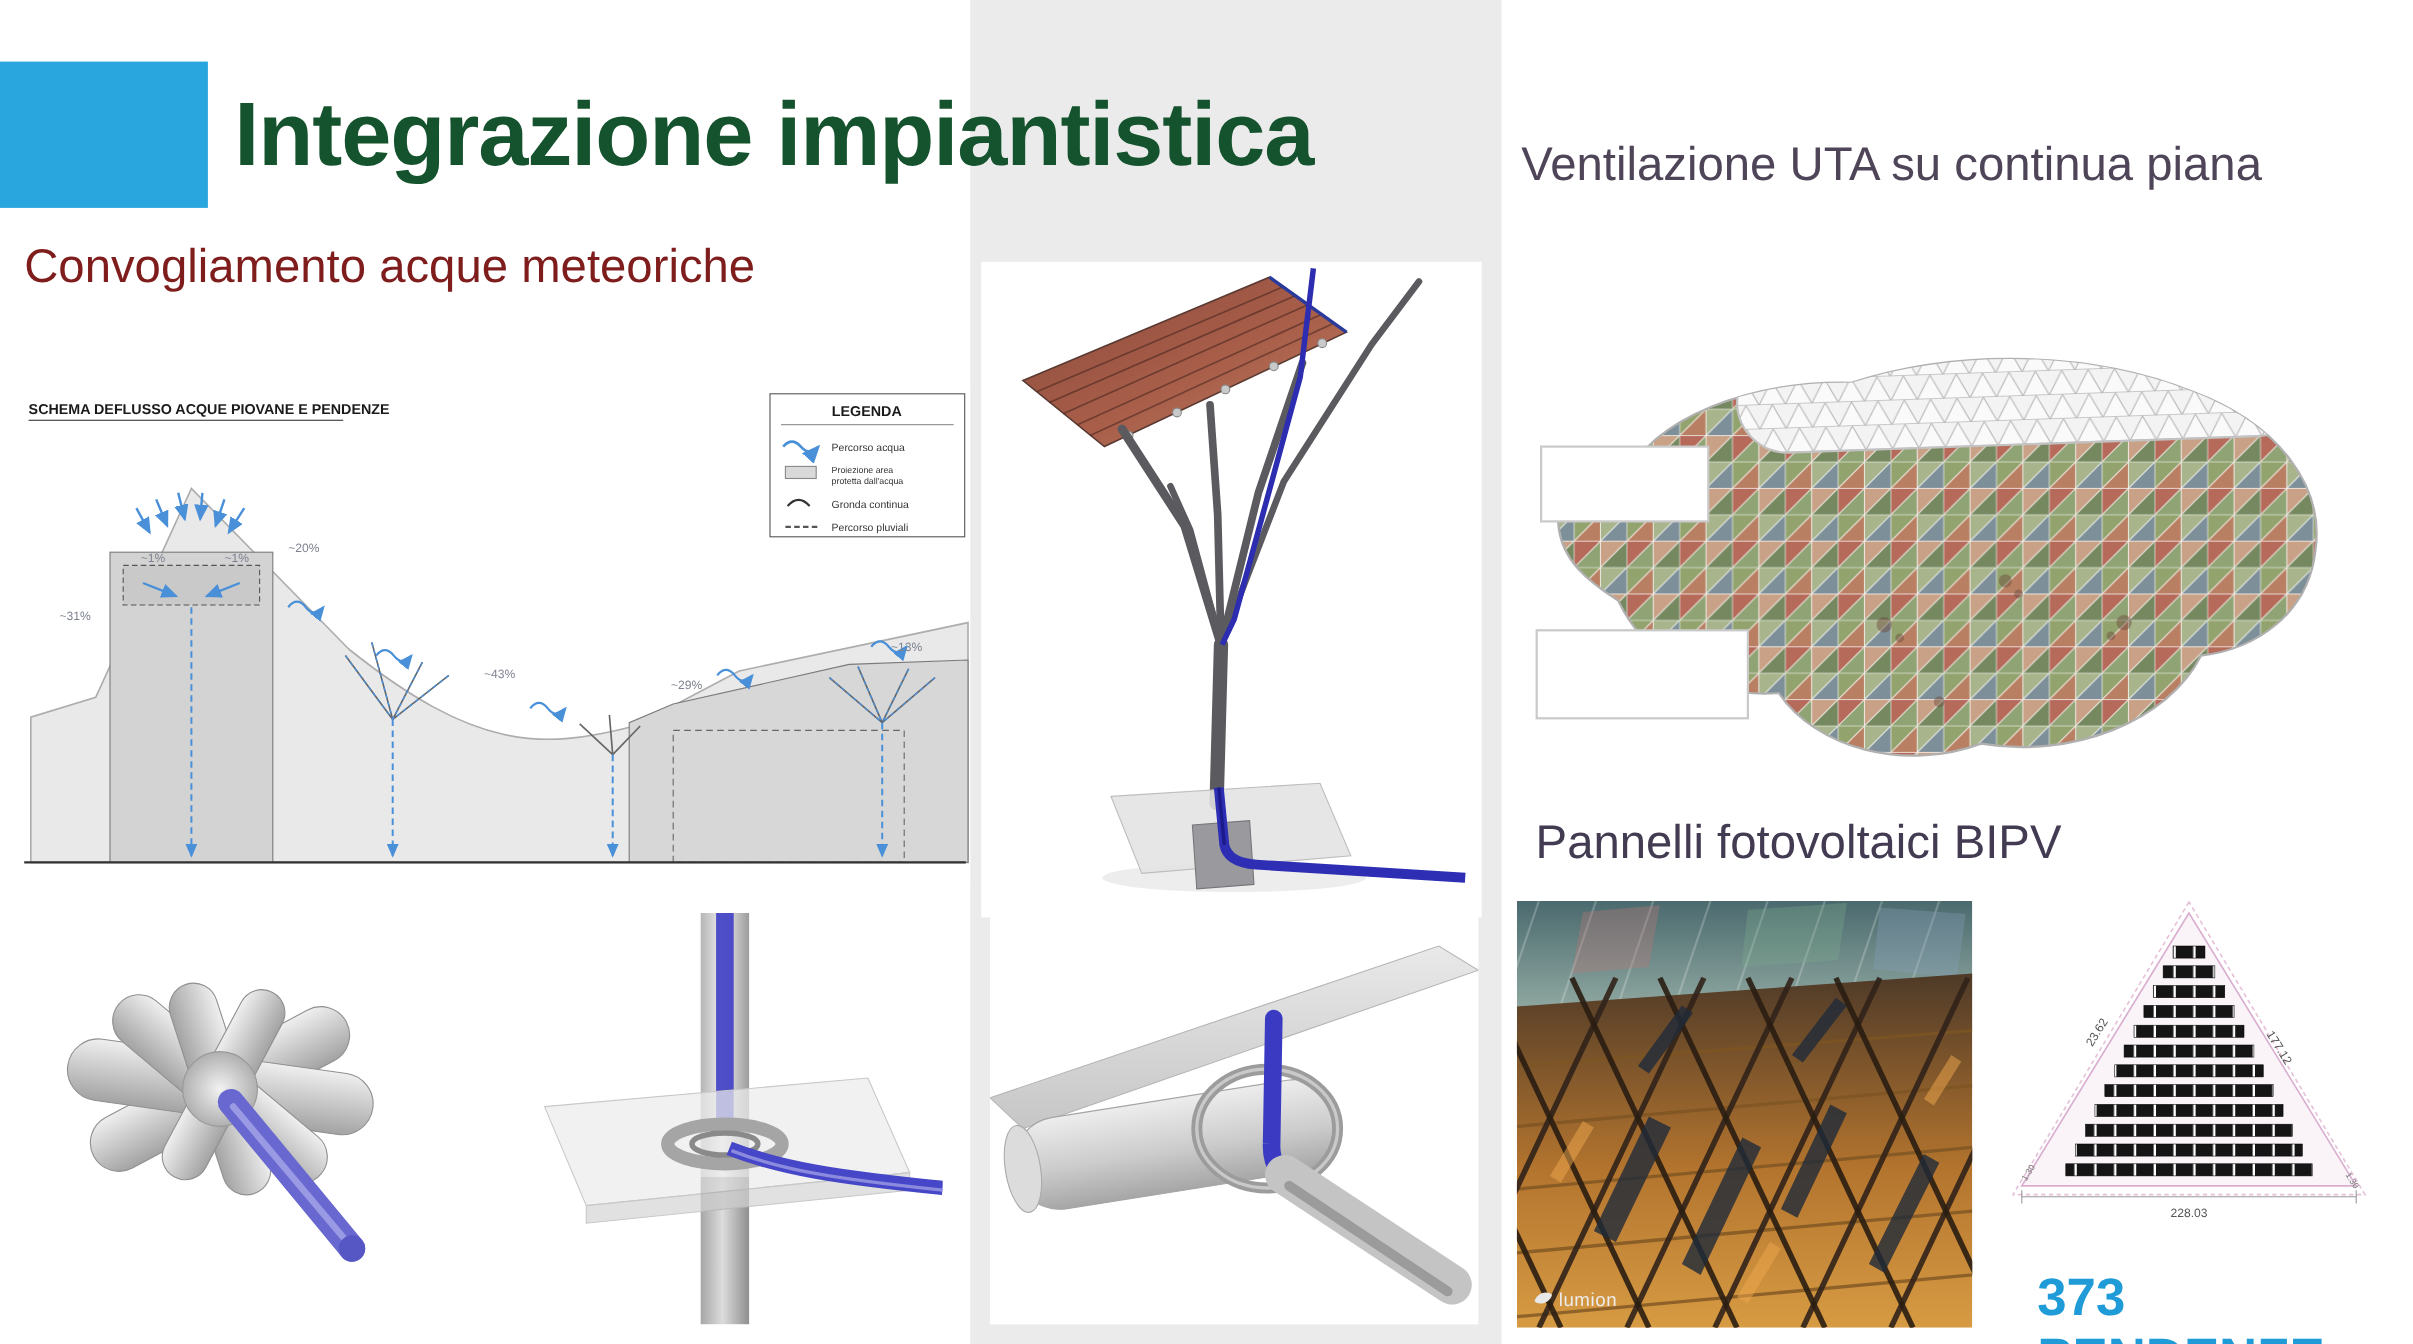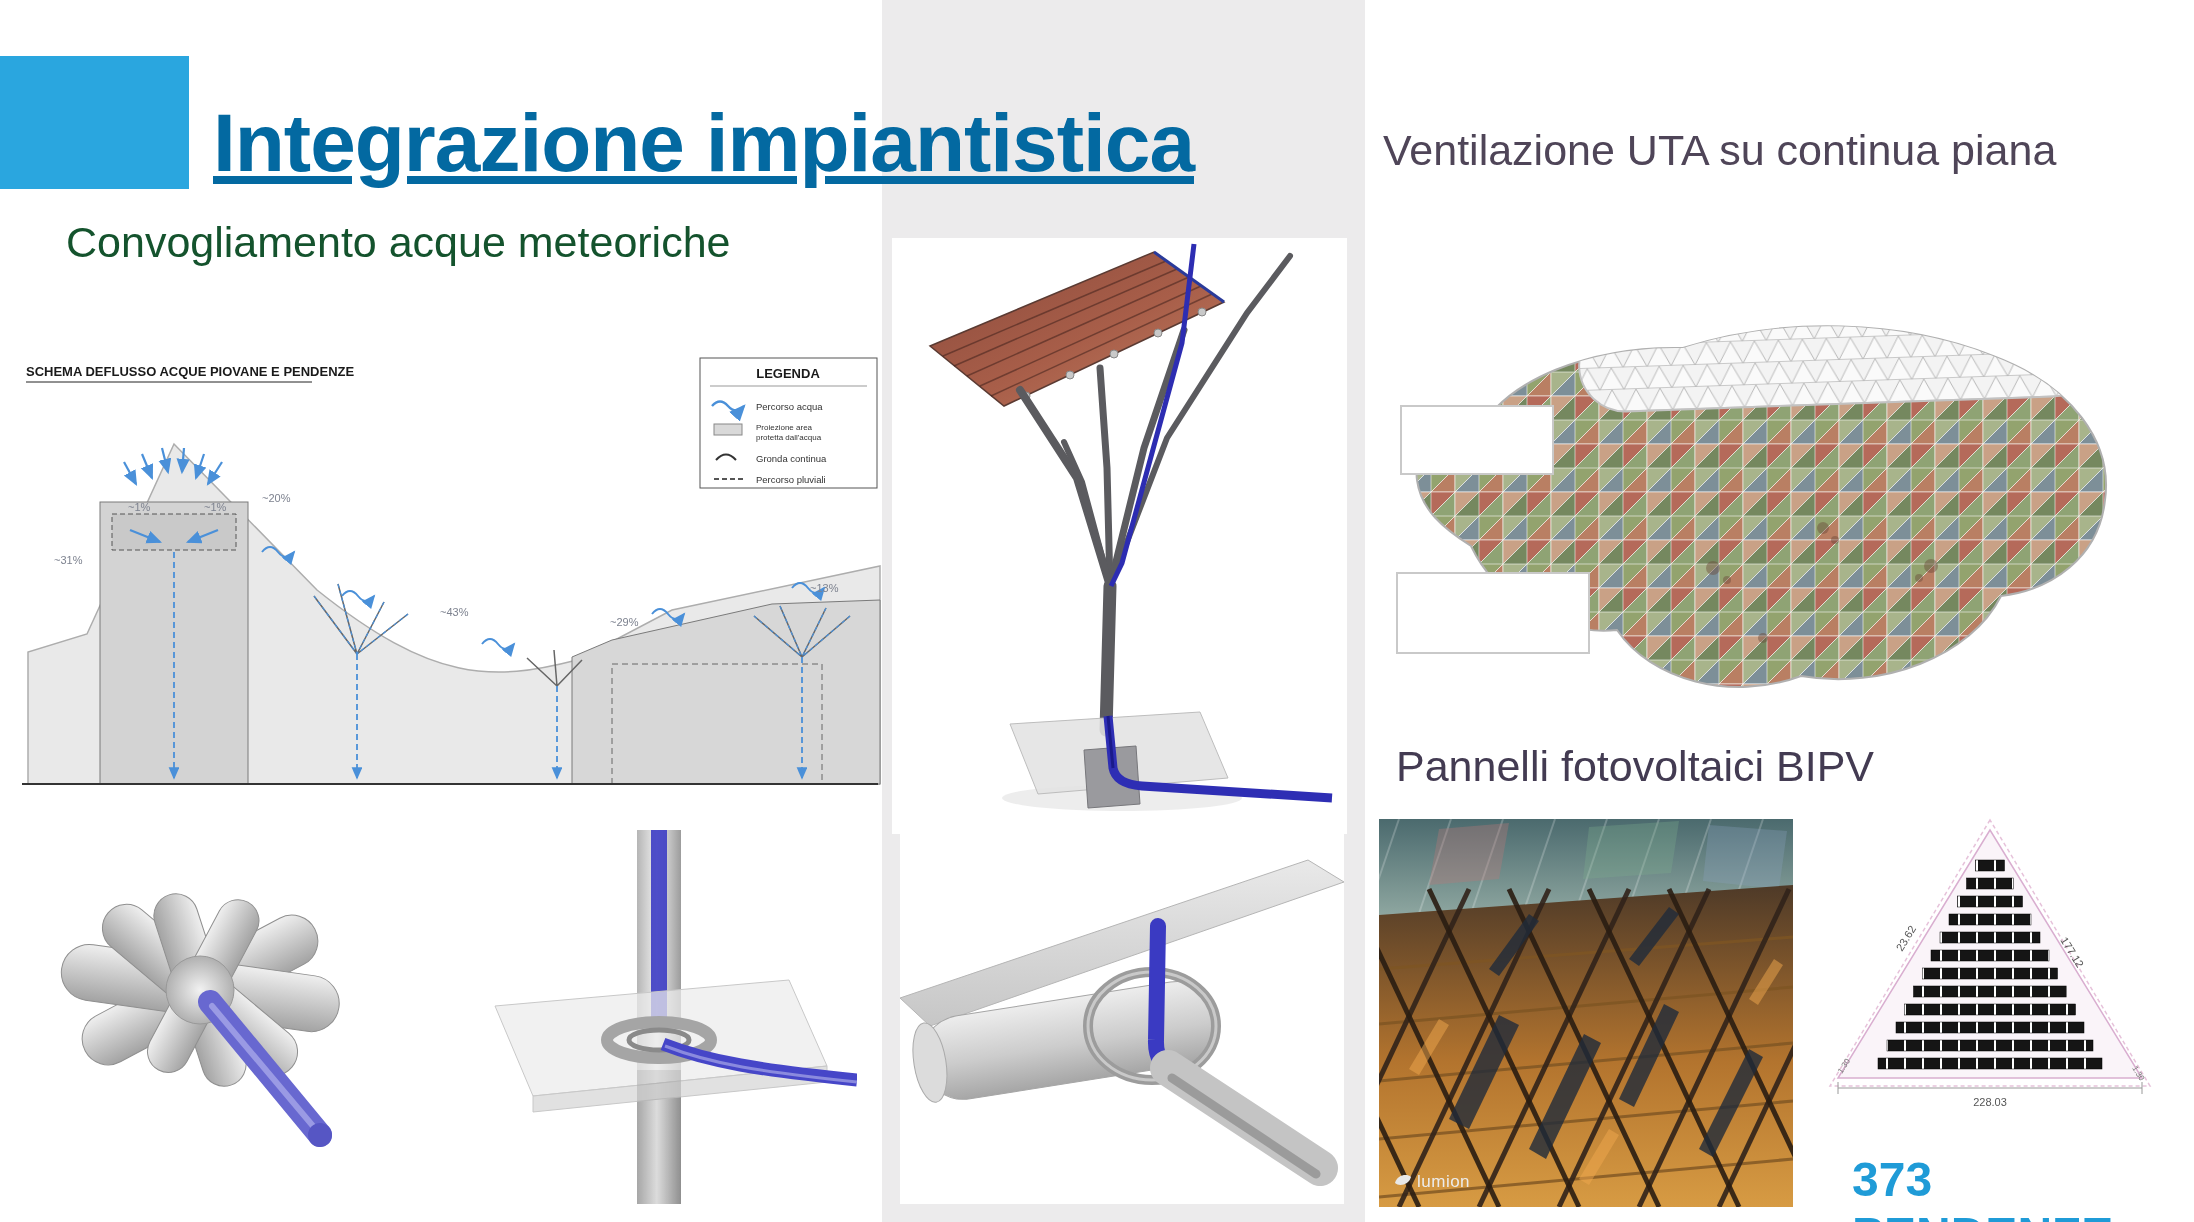--- a/index.html
+++ b/index.html
@@ -1,23 +1,23 @@
 <!DOCTYPE html>
 <html><head>
 <meta charset="utf-8">
 <style>
   html,body{margin:0;padding:0;background:#fff;}
   .slide{position:relative;width:2194px;height:1222px;background:#ffffff;
          font-family:"Liberation Sans",sans-serif;overflow:hidden;}
   .gray-band{position:absolute;left:882px;top:0;width:483px;height:1222px;background:#ecebec;}
   .accent-block{position:absolute;left:0;top:56px;width:189px;height:133px;background:#2aa6df;}
-  .page-title{position:absolute;left:213px;top:96px;font-size:82px;font-weight:800;
-              color:#0369a1;letter-spacing:-1px;text-decoration:underline;}
+  .page-title{position:absolute;left:213px;top:76px;font-size:82px;font-weight:800;
+              color:#14532d;letter-spacing:-1px;}
   .heading{position:absolute;color:#5d4a60;font-size:43px;font-weight:400;}
-  .h-left{left:22px;top:218px;color:#14532d;margin-left:44px;}
+  .h-left{left:22px;top:218px;color:#7f1d1d;}
   .h-right-top{left:1383px;top:126px;color:#4f4558;}
   .h-right-mid{left:1396px;top:742px;color:#433b52;}
   .img{position:absolute;background:#ffffff;}
   .img svg{display:block;width:100%;height:100%;}
   #fig-diagram{left:12px;top:352px;width:870px;height:450px;}
   #fig-tree{left:892px;top:238px;width:455px;height:596px;}
   #fig-roofplan{left:1383px;top:228px;width:762px;height:503px;}
   #fig-box1{left:20px;top:830px;width:406px;height:374px;}
   #fig-box2{left:459px;top:830px;width:398px;height:374px;}
   #fig-box3{left:900px;top:830px;width:444px;height:374px;}

